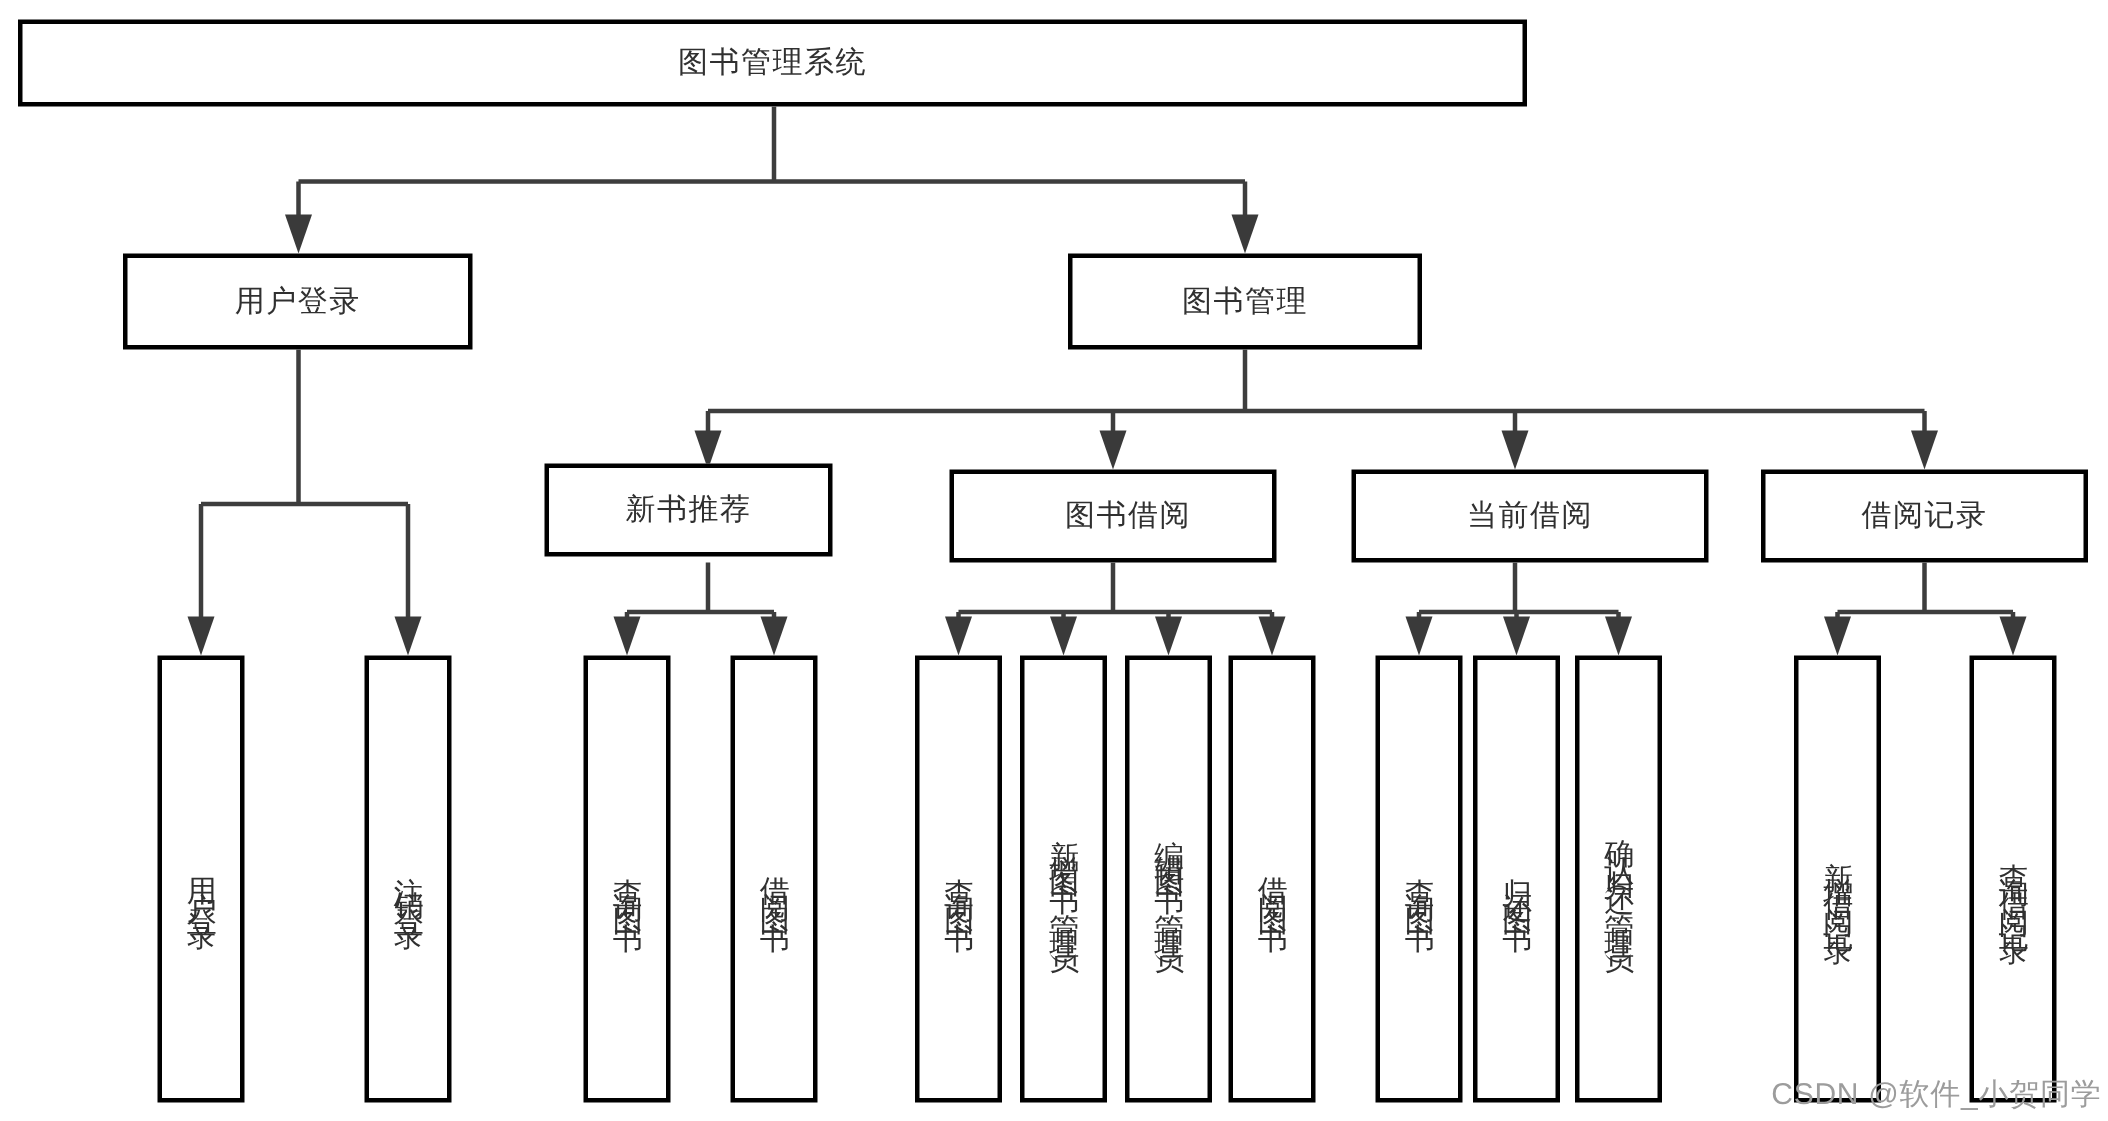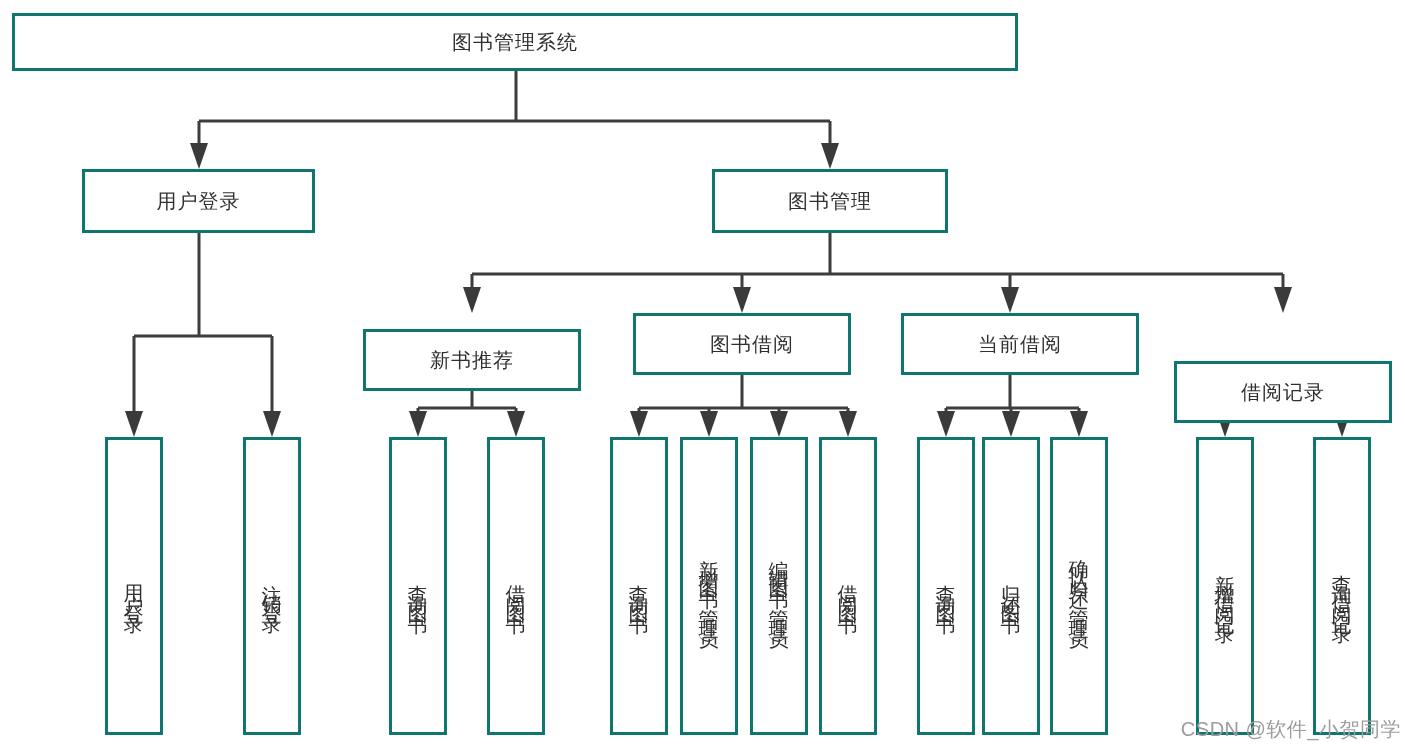--- a/index.html
+++ b/index.html
@@ -27,21 +27,21 @@
     stroke-width: 3;
     fill: none;
   }
   .connectors polygon {
     fill: #3a3a3a;
     stroke: none;
   }
   .node {
     position: absolute;
     box-sizing: border-box;
-    border: 3px solid #0f766e;
+    border: 3px solid #000000;
     background: #ffffff;
     display: flex;
     align-items: center;
     justify-content: center;
     font-size: 20px;
     color: #303030;
     text-align: center;
     letter-spacing: 1px;
     line-height: 1;
   }
@@ -115,24 +115,24 @@
       <polygon points="1216,411 1234,411 1225,437"></polygon>
       <polygon points="1333,411 1351,411 1342,437"></polygon>
     </g>
   </svg>
 
   <div class="node" style="left:12px; top:13px; width:1006px; height:58px;">图书管理系统</div>
 
   <div class="node" style="left:82px; top:169px; width:233px; height:64px;">用户登录</div>
   <div class="node" style="left:712px; top:169px; width:236px; height:64px;">图书管理</div>
 
-  <div class="node" style="left:363px; top:329px; width:218px; height:62px;">新书推荐</div>
+  <div class="node" style="left:363px; top:309px; width:192px; height:62px;">新书推荐</div>
   <div class="node" style="left:633px; top:313px; width:218px; height:62px;padding-left:20px;">图书借阅</div>
   <div class="node" style="left:901px; top:313px; width:238px; height:62px;">当前借阅</div>
-  <div class="node" style="left:1174px; top:313px; width:218px; height:62px;margin-top:48px;">借阅记录</div>
+  <div class="node" style="left:1174px; top:313px; width:218px; height:62px;">借阅记录</div>
 
   <div class="node leaf" style="left:105px; top:437px; width:58px; height:298px;">用户登录</div>
   <div class="node leaf" style="left:243px; top:437px; width:58px; height:298px;">注销登录</div>
 
   <div class="node leaf" style="left:389px; top:437px; width:58px; height:298px;">查询图书</div>
   <div class="node leaf" style="left:487px; top:437px; width:58px; height:298px;">借阅图书</div>
 
   <div class="node leaf" style="left:610px; top:437px; width:58px; height:298px;">查询图书</div>
   <div class="node leaf" style="left:680px; top:437px; width:58px; height:298px;">新增图书（管理员）</div>
   <div class="node leaf" style="left:750px; top:437px; width:58px; height:298px;">编辑图书（管理员）</div>

